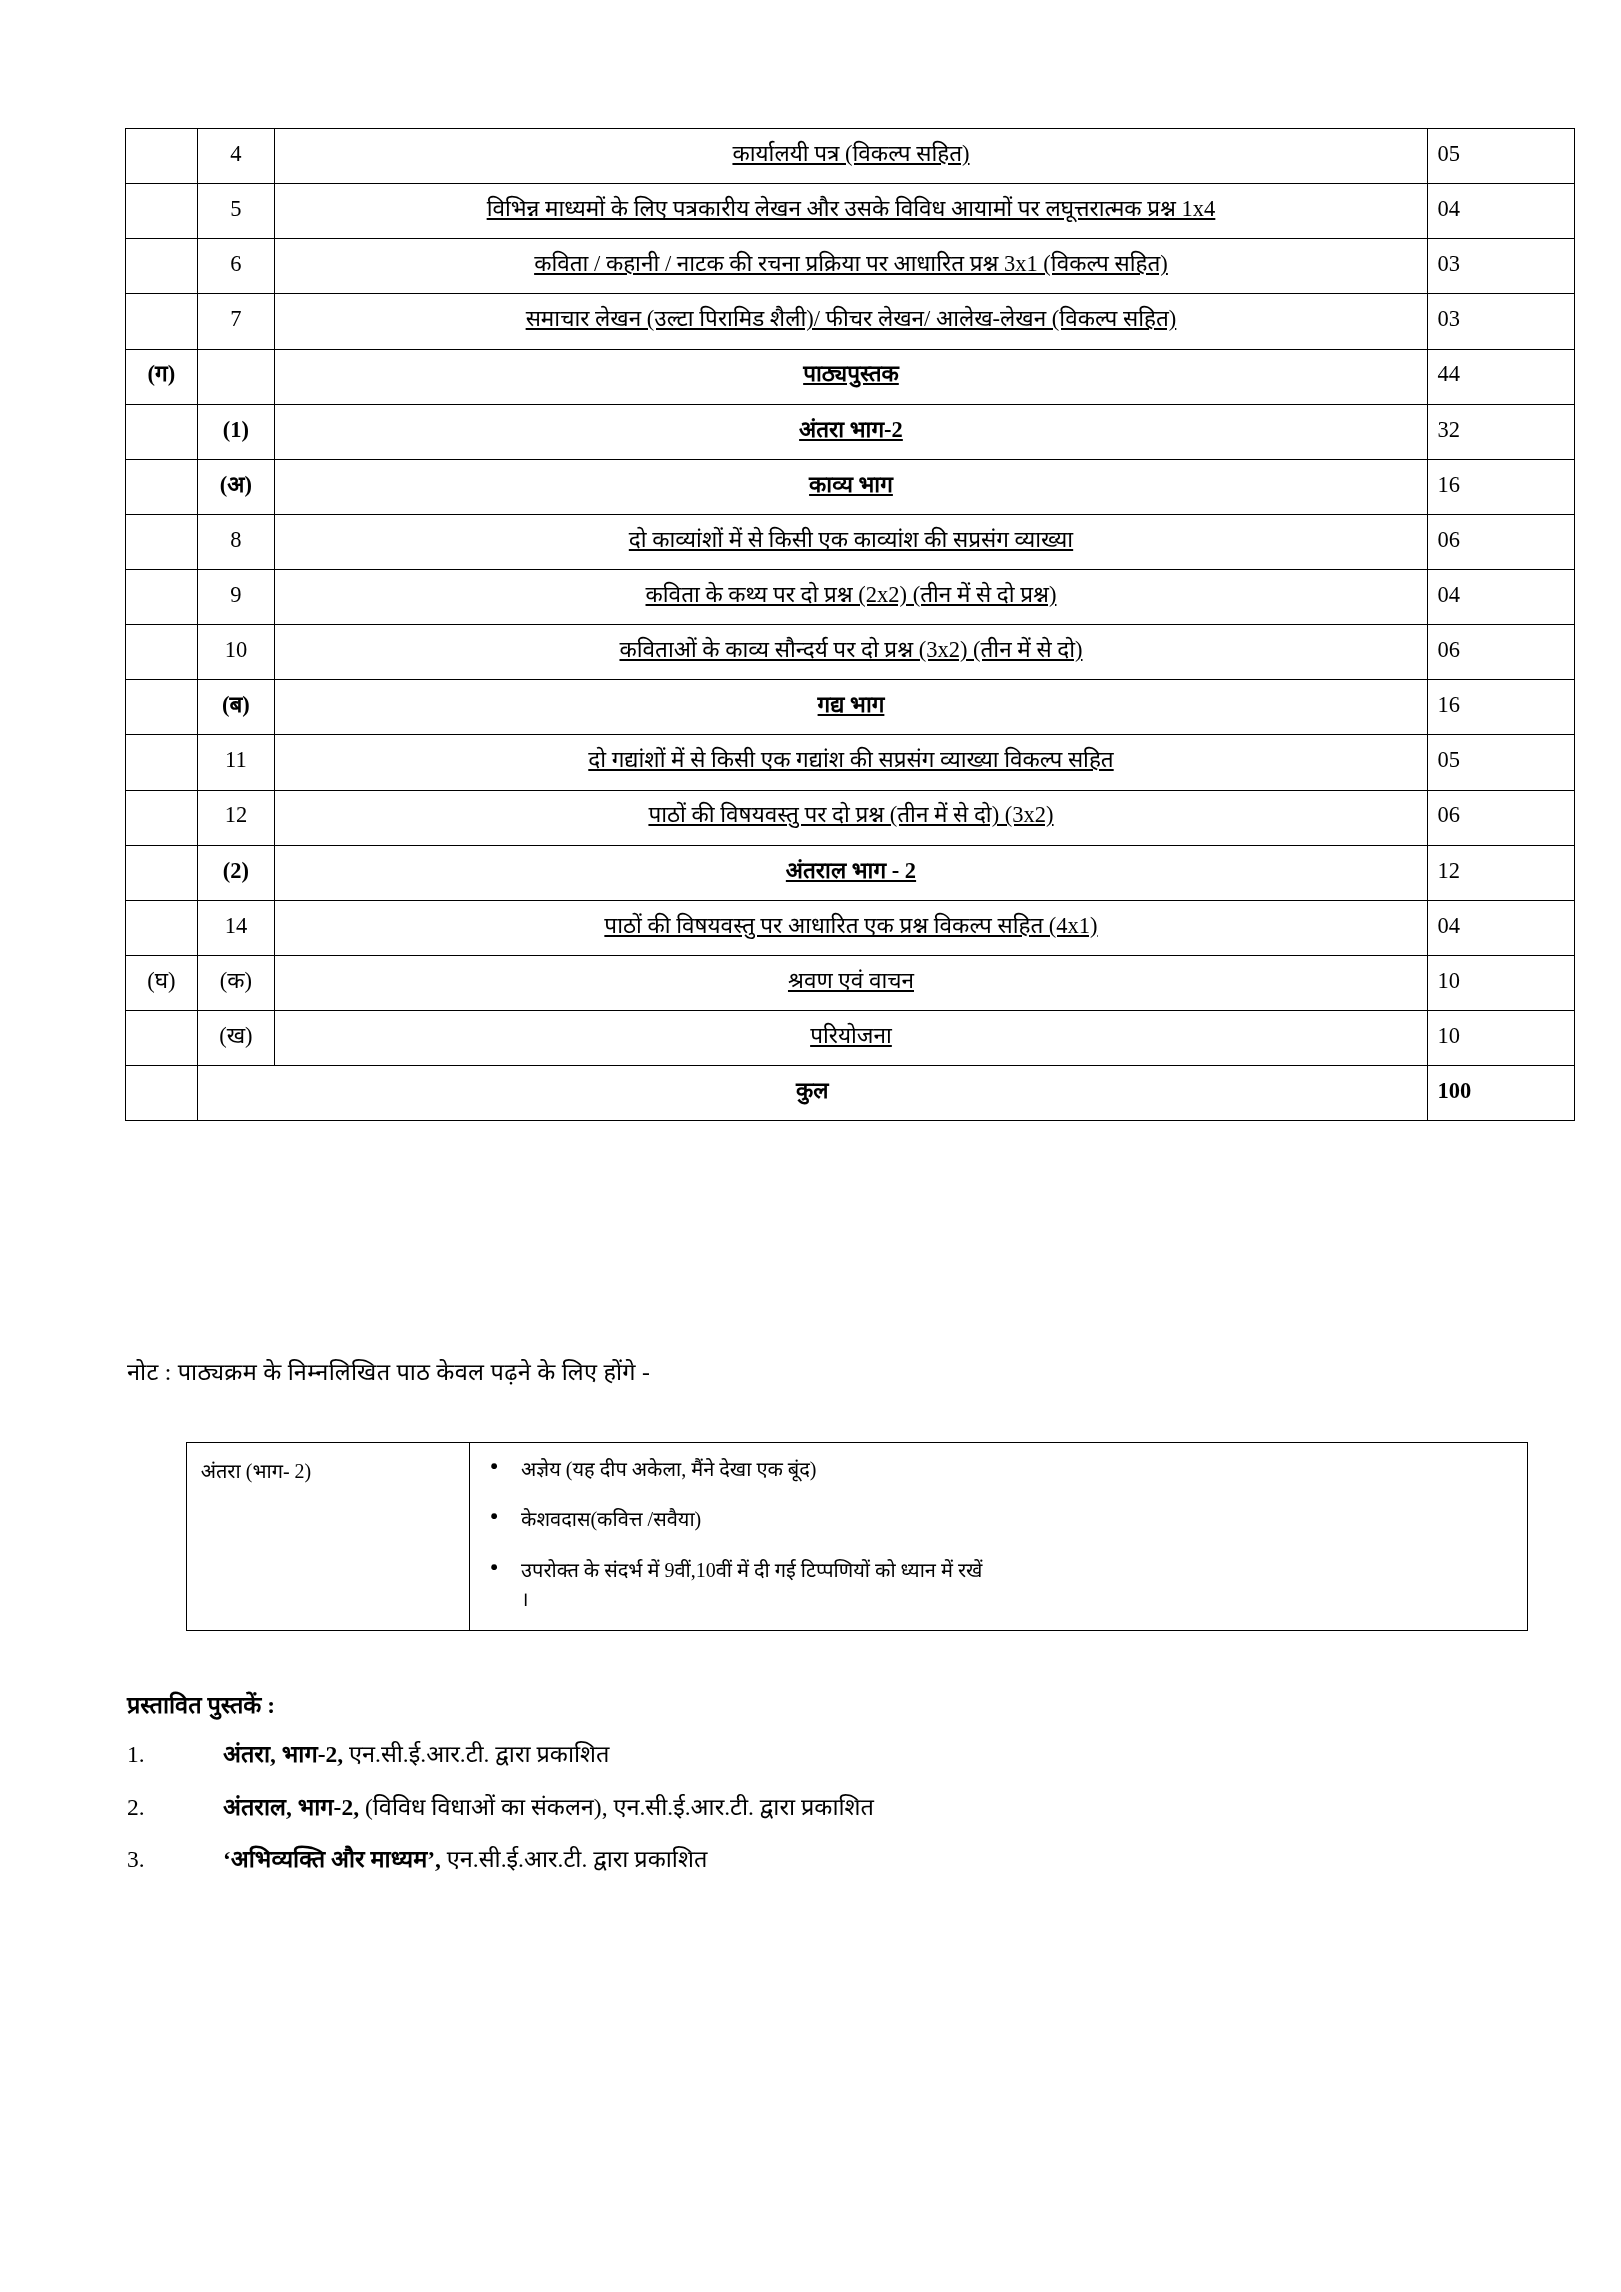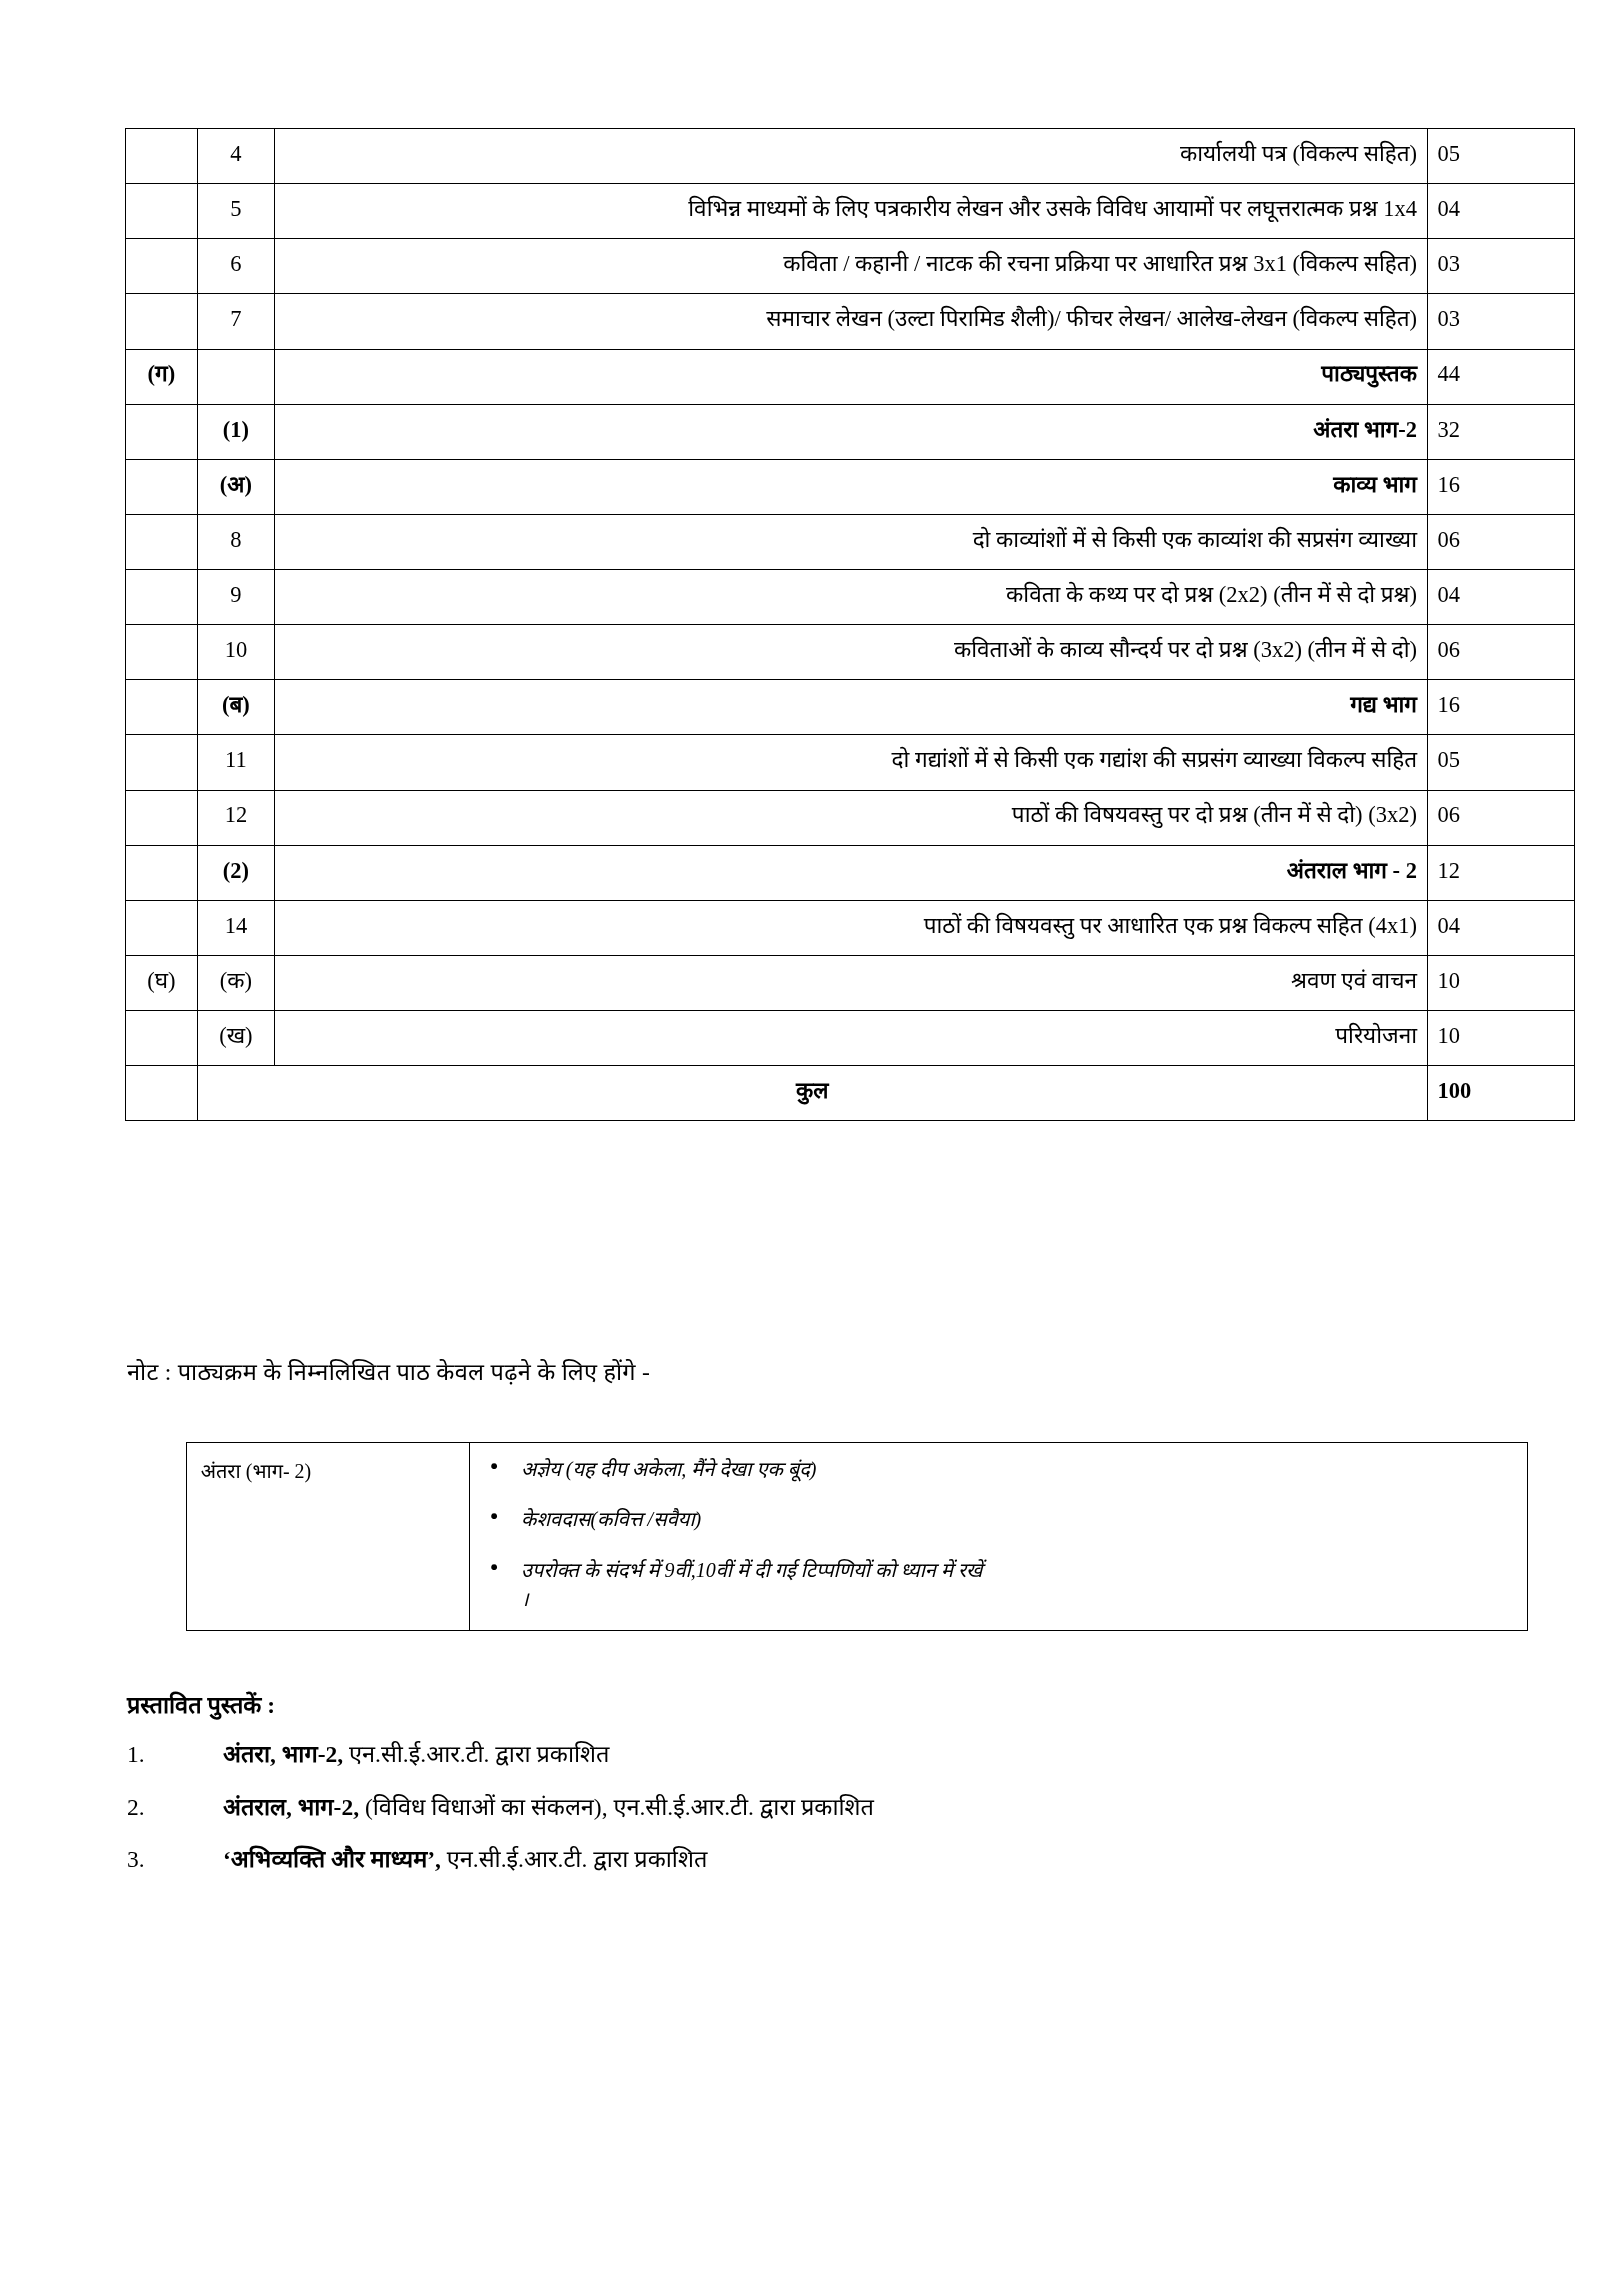--- a/index.html
+++ b/index.html
@@ -35,21 +35,21 @@
   .syllabus-table td {
     border: 1.6px solid #000;
     padding: 6.9px 9.8px 10.8px 9.8px;
     font-size: 22.5px;
     line-height: 1.62;
     vertical-align: top;
     font-family: "Liberation Serif", "DejaVu Serif", serif;
   }
   .col-sec   { width: 51px; text-align: center; }
   .col-num   { width: 57px; text-align: center; }
-  .col-desc  { width: 1132px; text-align: right; }
+  .col-desc  { width: 1132px; text-align: center; text-decoration: underline; }
   .col-marks { width: 127px; text-align: left; padding-left: 11.8px; margin-left: 32px; }
 
   .bold { font-weight: bold; }
   .total-row td { font-weight: bold; font-family: Liberation Serif, serif; }
   .total-label { text-align: center; }
 
   
   .note-line {
     position: absolute;
     left: 127px;
@@ -69,21 +69,21 @@
     table-layout: fixed;
   }
   .reading-table td {
     border: 1.6px solid #000;
     font-size: 20px;
     line-height: 1.6;
     vertical-align: top;
     padding: 11.8px 13.7px 13.7px 13.7px;
   }
   .reading-left { width: 255px; }
-  .reading-right { width: 1029px; padding-left: 29px; font-style: italic; }
+  .reading-right { width: 1029px; padding-left: 29px; }
   .reading-right ul {
     margin: 0;
     padding: 0 0 0 37px;
     list-style: none;
   }
   .reading-right li {
     position: relative;
     margin: 0 0 21.6px 0;
     line-height: 1.45;
   }

